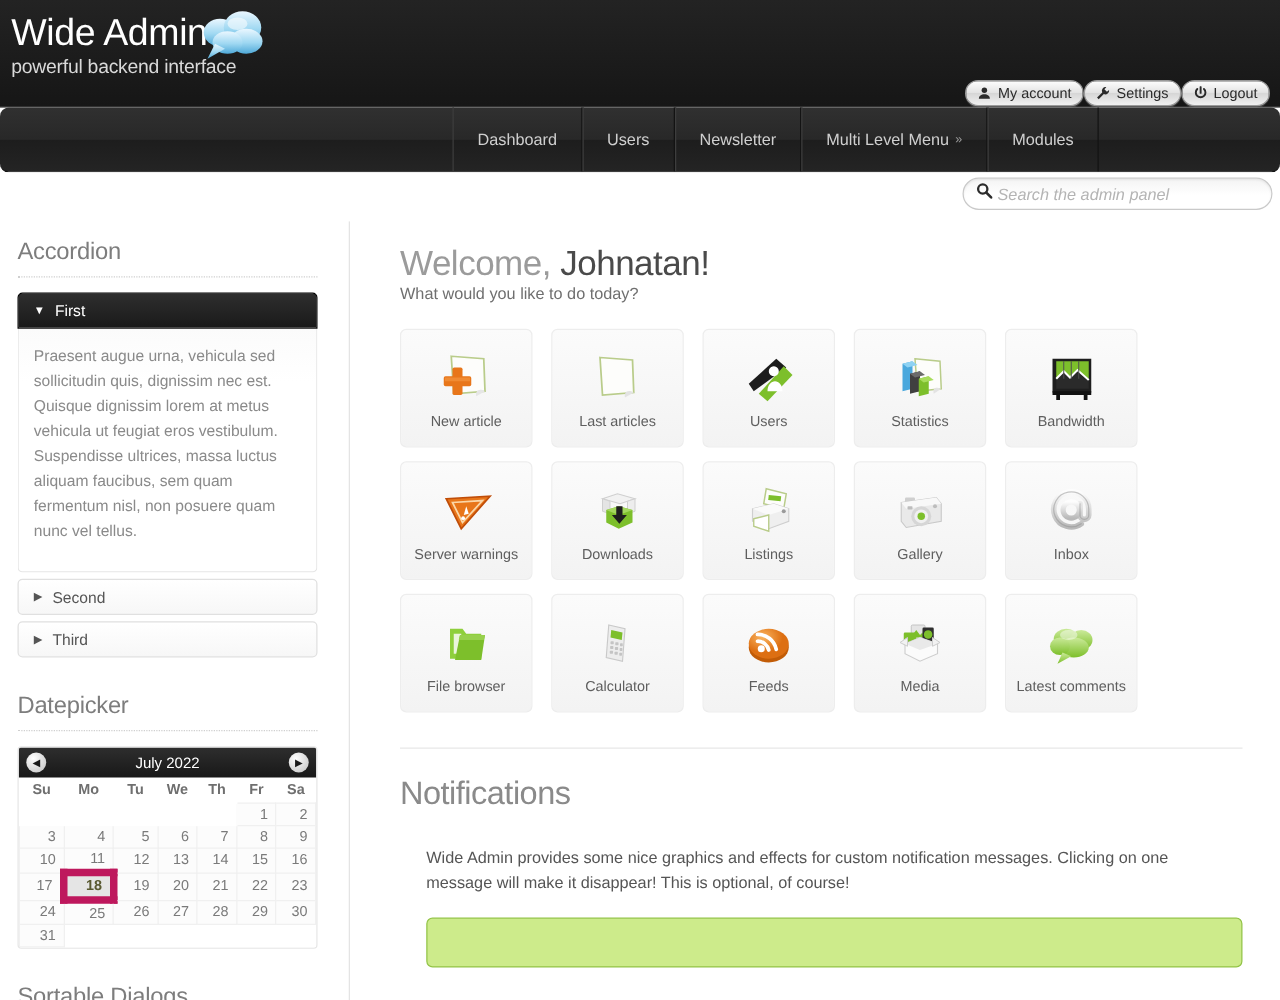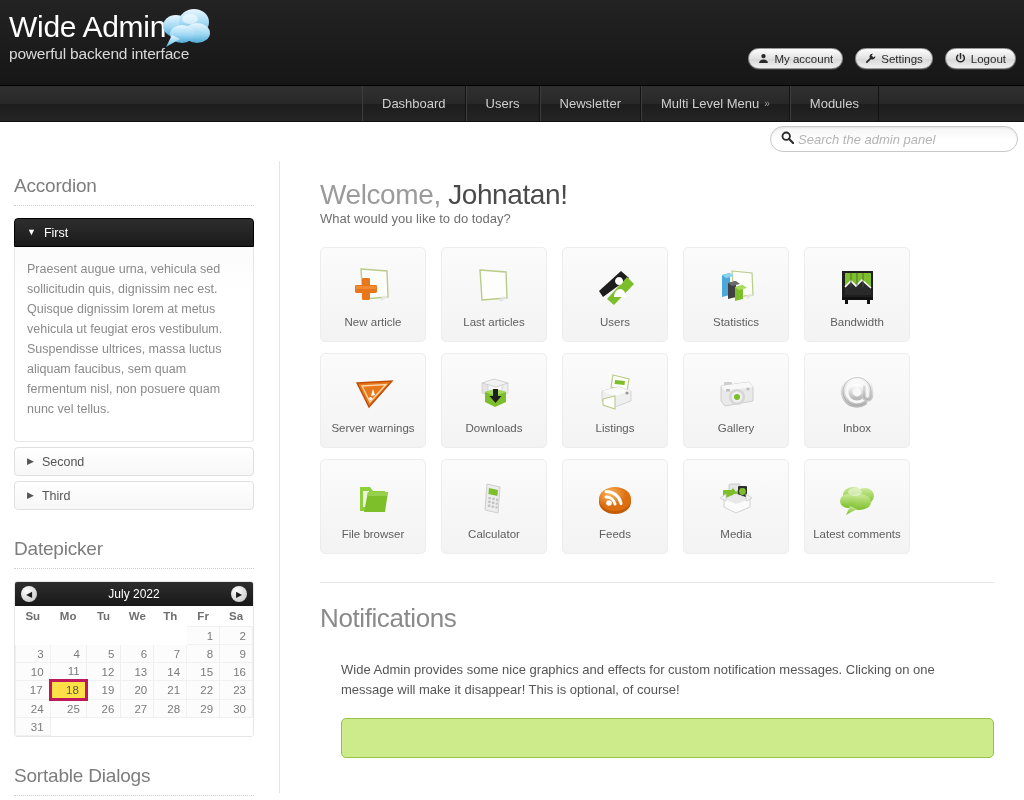--- a/index.html
+++ b/index.html
@@ -31,43 +31,44 @@
   .logo-cloud { position: absolute; left: 152px; top: 6px; }
 
   .welcome-line {
     position: absolute; right: 8px; top: 20px;
     font-size: 12.5px; color: #cfcfcf; white-space: nowrap;
   }
   .welcome-line .newmsg {
     color: #ffffff; text-decoration: underline; cursor: pointer;
   }
   .hdr-btns {
-    position: absolute; right: 8px; top: 48px;
-    display: flex; gap: 12px;
+    position: absolute; right: 8px; top: 64px;
+    display: flex; gap: 0;
   }
   .hdr-btn {
     display: flex; align-items: center; gap: 5px;
     height: 21px; padding: 0 9px;
     border-radius: 11px;
     background: linear-gradient(to bottom, #fdfdfd 0%, #e2e2e2 50%, #d6d6d6 51%, #f0f0f0 100%);
     border: 1px solid #9a9a9a;
     font-size: 11.5px; color: #2a2a2a;
     cursor: pointer;
     box-shadow: 0 1px 0 rgba(255,255,255,0.15);
   }
   .hdr-btn svg { display: block; }
 
   
   .nav {
-    height: 36px;
+    height: 52px;
     background: linear-gradient(to bottom, #303030 0%, #282828 50%, #1d1d1d 51%, #242424 100%);
     border-bottom: 1px solid #111;
     display: flex;
     align-items: stretch;
     padding-left: 362px;
+    border-radius: 7px;
   }
   .nav-item {
     display: flex; align-items: center;
     padding: 0 19px;
     font-size: 13px; color: #cfcfcf;
     border-left: 1px solid #3d3d3d;
     border-right: 1px solid #131313;
     cursor: pointer;
     white-space: nowrap;
   }
@@ -176,24 +177,24 @@
   table.dp td {
     font-size: 11.5px; color: #7a7a7a;
     text-align: right; padding: 2px 6px 2px 0;
     height: 18px;
     border: 1px solid #f0f0f0;
     background: #fcfcfc;
     cursor: pointer;
   }
   table.dp td.empty { background: #fff; border-color: transparent; cursor: default; }
   table.dp td.today {
-    background: #fde047;
-    border: 3px solid #be185d;
+    background: #e5e5e5;
+    border: 6px solid #be185d;
     color: #5a5a32;
-    font-weight: normal;
+    font-weight: bold;
   }
 
   
   .m-welcome {
     font-size: 28px; font-weight: 400; color: #9b9b9b;
     letter-spacing: -0.4px;
   }
   .m-welcome b { color: #4a4a4a; font-weight: 400; }
   .m-sub { font-size: 13px; color: #6f6f6f; }
 

